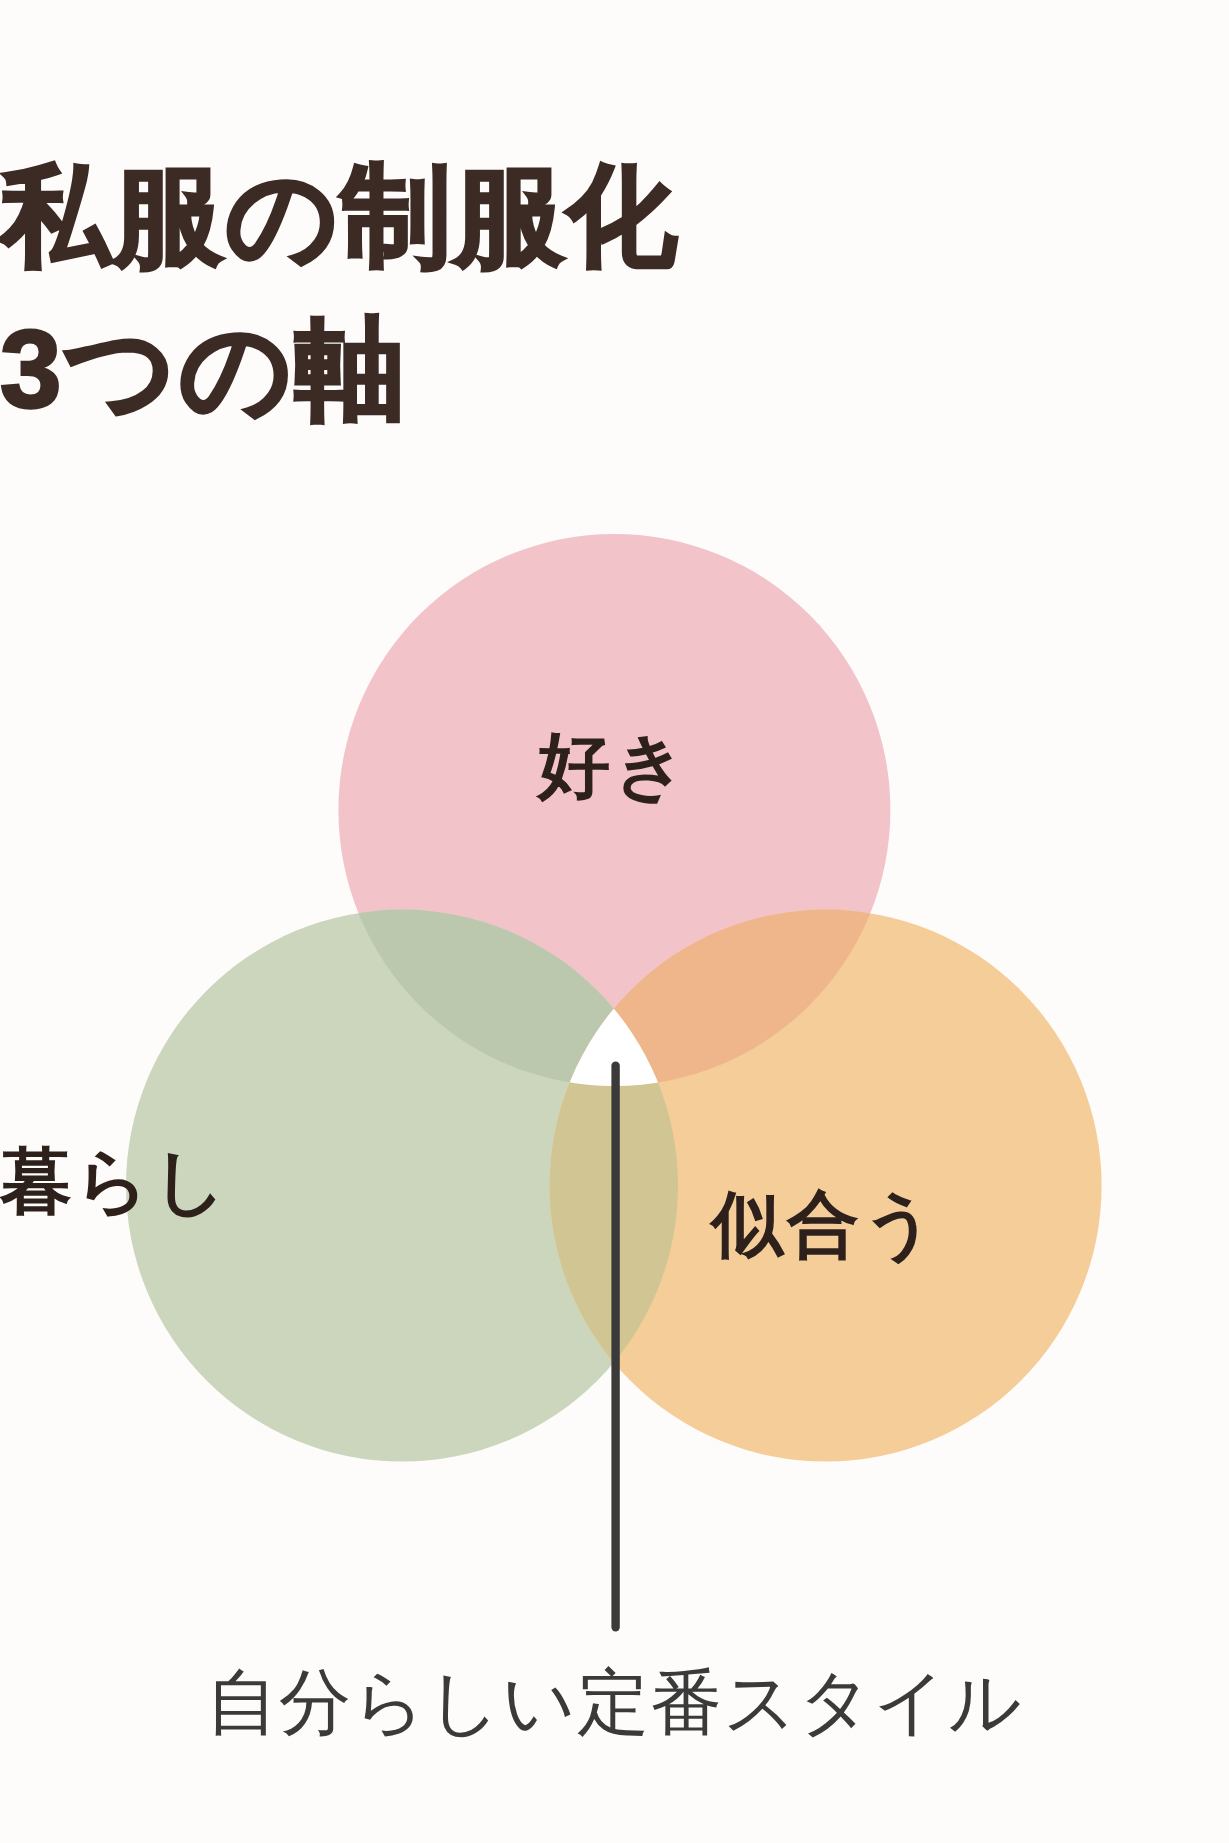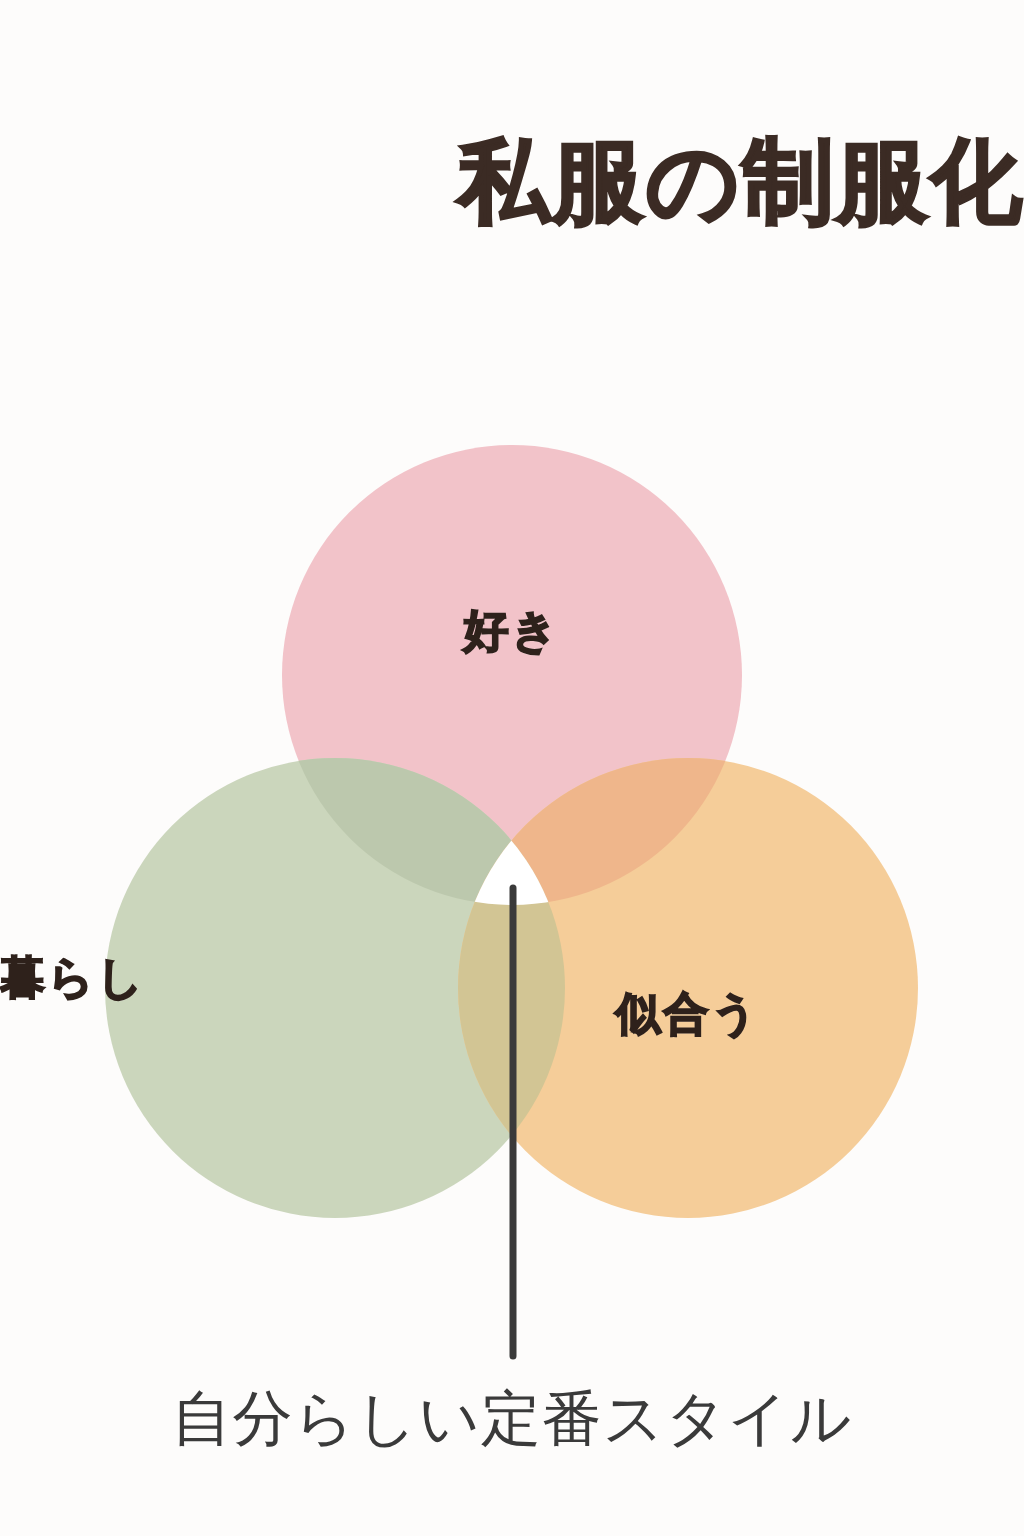--- a/index.html
+++ b/index.html
@@ -20,21 +20,21 @@
     height: 1536px;
     background: #FDFCFB;
   }
 
   
   .title-block {
     position: absolute;
     top: 118px;
     left: 0;
     width: 1024px;
-    text-align: right;
+    text-align: left;
     user-select: none;
   }
   .title-line {
     display: block;
     color: #3B2B24;
     font-weight: 700;
     font-size: 92px;
     line-height: 1.38;
     letter-spacing: 2px;
     white-space: nowrap;
@@ -50,22 +50,22 @@
     height: 1536px;
     pointer-events: none;
   }
   .venn-wrap svg {
     display: block;
   }
 
   .circle-label {
     position: absolute;
     color: #2E211B;
-    font-weight: 700;
-    font-size: 45px;
+    font-weight: 400;
+    font-size: 60px;
     line-height: 1;
     white-space: nowrap;
     letter-spacing: 3px;
     -webkit-text-stroke: 2px #2E211B;
     text-shadow:
       0 0 2px rgba(255,255,255,0.55),
       0 1px 0 rgba(255,255,255,0.35);
     user-select: none;
   }
   #label-suki    { left: 0;   width: 1024px; text-align: center; top: 608px; }
@@ -88,20 +88,21 @@
     user-select: none;
   }
 </style>
 </head>
 <body>
 
 <div class="page">
 
   <div class="title-block">
     <span class="title-line">私服の制服化</span>
+    <span class="title-line">3つの軸</span>
   </div>
 
   <div class="venn-wrap">
     <svg width="1024" height="1536" viewBox="0 0 1024 1536" xmlns="http://www.w3.org/2000/svg">
       <defs>
 
         <clipPath id="clip-suki">
           <circle cx="512" cy="675" r="230"></circle>
         </clipPath>
         <clipPath id="clip-kurashi">

